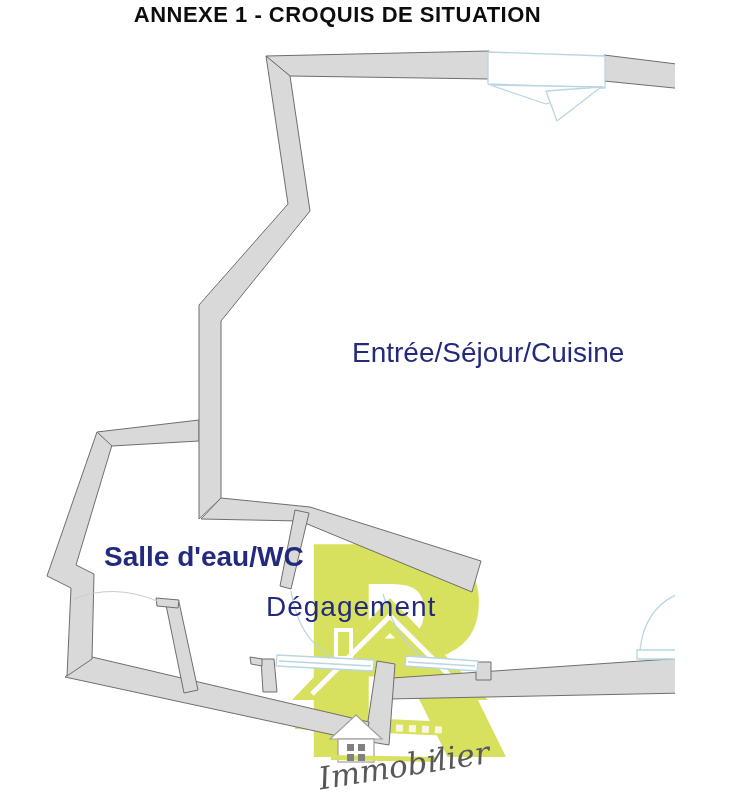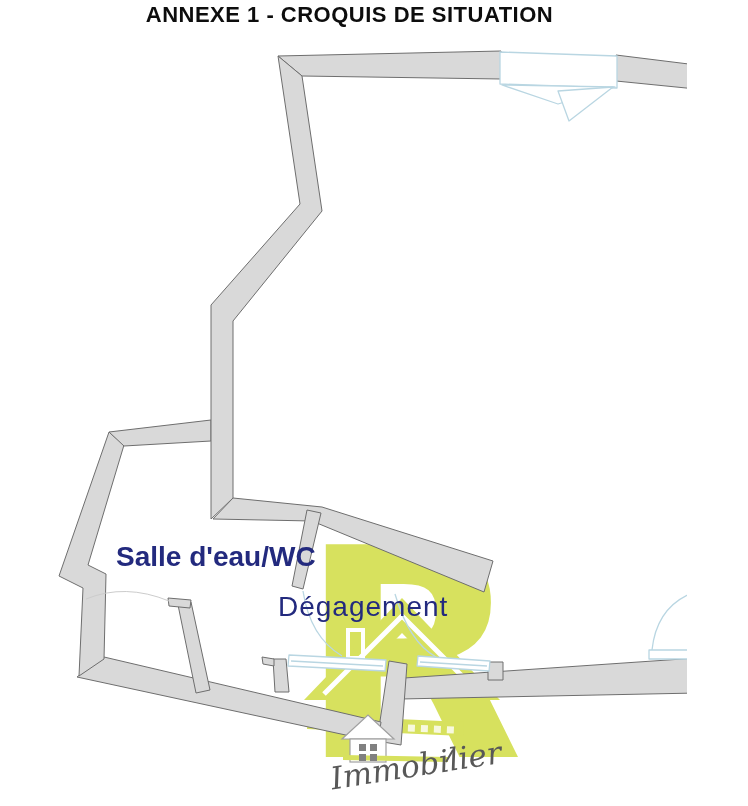--- a/index.html
+++ b/index.html
@@ -1,19 +1,18 @@
 <!DOCTYPE html>
 <html style="--title-color: #0d0d0d; --room-label: #232a7e; --wall-fill: #d9d9d9; --wall-stroke: #6e6e6e; --opening-stroke: #b9d6e2; --watermark-green: #d7e15e; --watermark-text: #585858;"><head>
 <meta charset="utf-8">
 <style>
   html,body{margin:0;padding:0;background:#fff;}
   .stage{
     position:relative;width:675px;height:806px;background:#fff;overflow:hidden;
     font-family:"Liberation Sans", sans-serif;
-    margin-left:12px;
   }
   .page-title{
     position:absolute;top:2px;left:0;right:0;margin:0;
     text-align:center;font-size:22px;font-weight:bold;letter-spacing:.5px;
     color:var(--title-color,#0d0d0d);
   }
   .plan-svg{position:absolute;left:0;top:0;}
   .wall{fill:var(--wall-fill,#d9d9d9);stroke:var(--wall-stroke,#6e6e6e);stroke-width:1;stroke-linejoin:round;}
   .opening{fill:#ffffff;stroke:var(--opening-stroke,#b9d6e2);stroke-width:1.3;stroke-linejoin:round;}
   .arc{fill:none;stroke:var(--opening-stroke,#b9d6e2);stroke-width:1.3;}
@@ -99,16 +98,17 @@
       <polygon class="wm" points="331,755 436,757 436,762 331,760"></polygon>
       <rect class="house-window" x="347" y="744" width="7" height="7"></rect>
       <rect class="house-window" x="358" y="744" width="7" height="7"></rect>
       <rect class="house-window" x="347" y="754" width="7" height="7"></rect>
       <rect class="house-window" x="358" y="754" width="7" height="7"></rect>
       <line x1="434" y1="762" x2="441" y2="750" stroke="#585858" stroke-width="2"></line>
       <text class="script-text" x="320" y="788" transform="rotate(-9 330 786)">Immobilier</text>
     </g>
   </svg>
 
+  <div class="room-label main">Entrée/Séjour/Cuisine</div>
   <div class="room-label bathroom">Salle d'eau/WC</div>
   <div class="room-label hallway">Dégagement</div>
 
 </div>
 
 </body></html>

